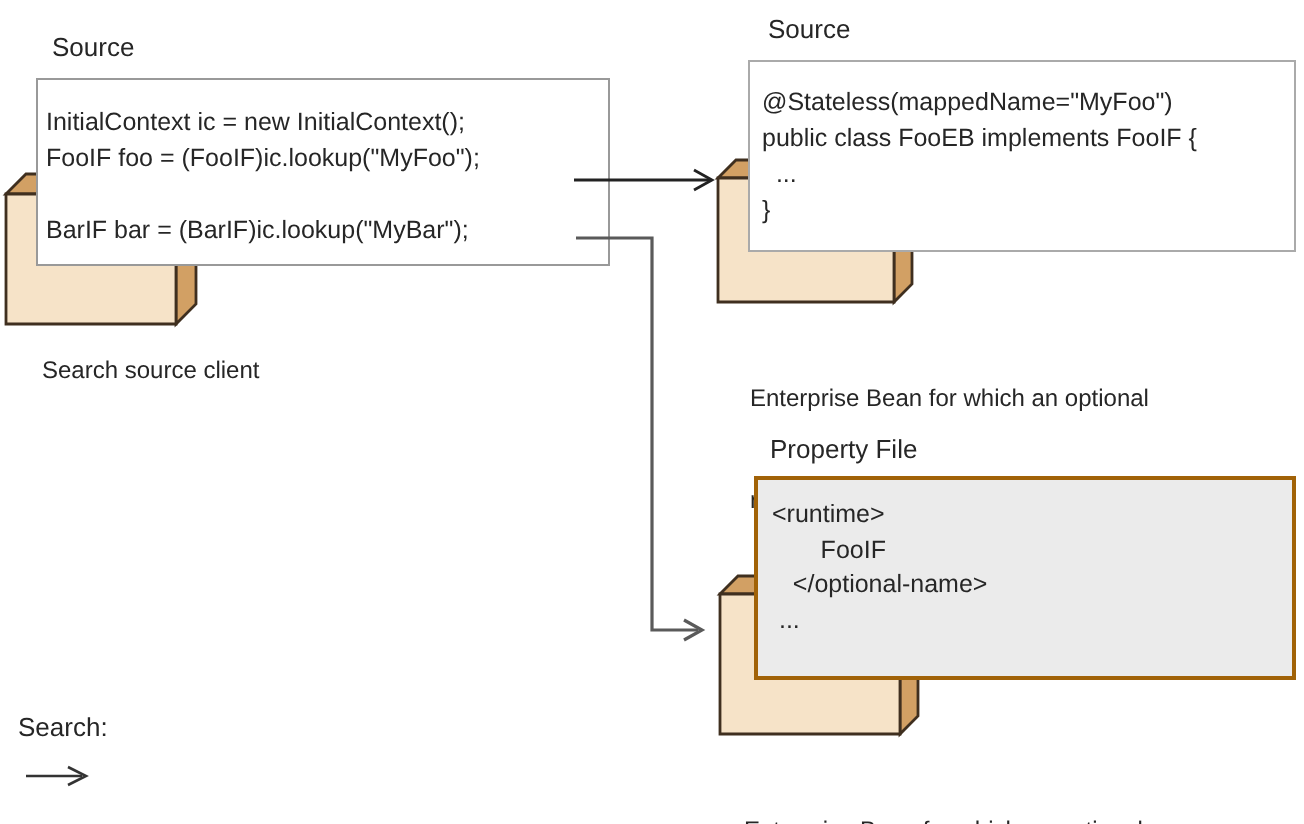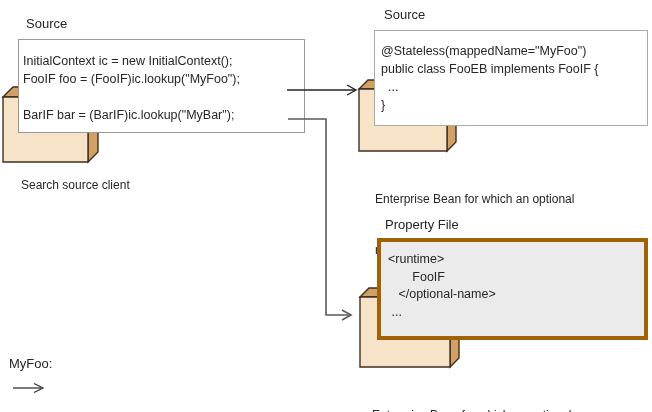--- a/index.html
+++ b/index.html
@@ -8,21 +8,21 @@
     font-family:"Liberation Sans", sans-serif;color:#262626;overflow:hidden;
   }
   .layer{position:absolute;left:0;top:0;width:652px;height:412px;pointer-events:none;}
   .lbl{position:absolute;font-size:13px;line-height:15px;white-space:pre;}
   .cap{position:absolute;font-size:12px;line-height:17px;white-space:pre;margin-left:12px;}
   .codebox{
     position:absolute;background:#ffffff;border:1px solid #999999;
     font-size:12.5px;box-sizing:border-box;
   }
   .graybox{
-    position:absolute;background:#ebebeb;border:4px solid #a16207;
+    position:absolute;background:#ebebeb;border:2px solid #a16207;
     font-size:12.5px;box-sizing:border-box;
   }
   .cl{height:18px;line-height:18px;white-space:pre;}
   .gl{height:17.5px;line-height:17.5px;white-space:pre;}
   .f-front{fill:#f6e3c8;stroke:#3f2f1f;stroke-width:1.4;stroke-linejoin:miter;}
   .f-side{fill:#d2a064;stroke:#3f2f1f;stroke-width:1.4;stroke-linejoin:miter;}
   .arrow-black path{stroke:#222222;stroke-width:1.4;fill:none;}
   .arrow-gray path{stroke:#5a5a5a;stroke-width:1.6;fill:none;}
   .arrow-legend path{stroke:#333333;stroke-width:1.3;fill:none;}
 </style>
@@ -81,21 +81,21 @@
     <div class="gl">       FooIF</div>
     <div class="gl">   &lt;/optional-name&gt;</div>
     <div class="gl"> ...</div>
   </div>
 
   <div class="cap" style="left:360px;top:373px;">
     <div>Enterprise Bean for which an optional</div>
     
   </div>
 
-  <div class="lbl" style="left:9px;top:356px;">MyFoo:</div>
+  <div class="lbl" style="left:9px;top:356px;">Search:</div>
 
   <svg class="layer" viewBox="0 0 652 412">
     <g class="arrow-black">
       <path d="M287,90 H355"></path>
       <path d="M347,85 L356,90 L347,95"></path>
     </g>
     <g class="arrow-gray">
       <path d="M288,119 H326 V315 H349"></path>
       <path d="M342,310 L351,315 L342,320"></path>
     </g>

